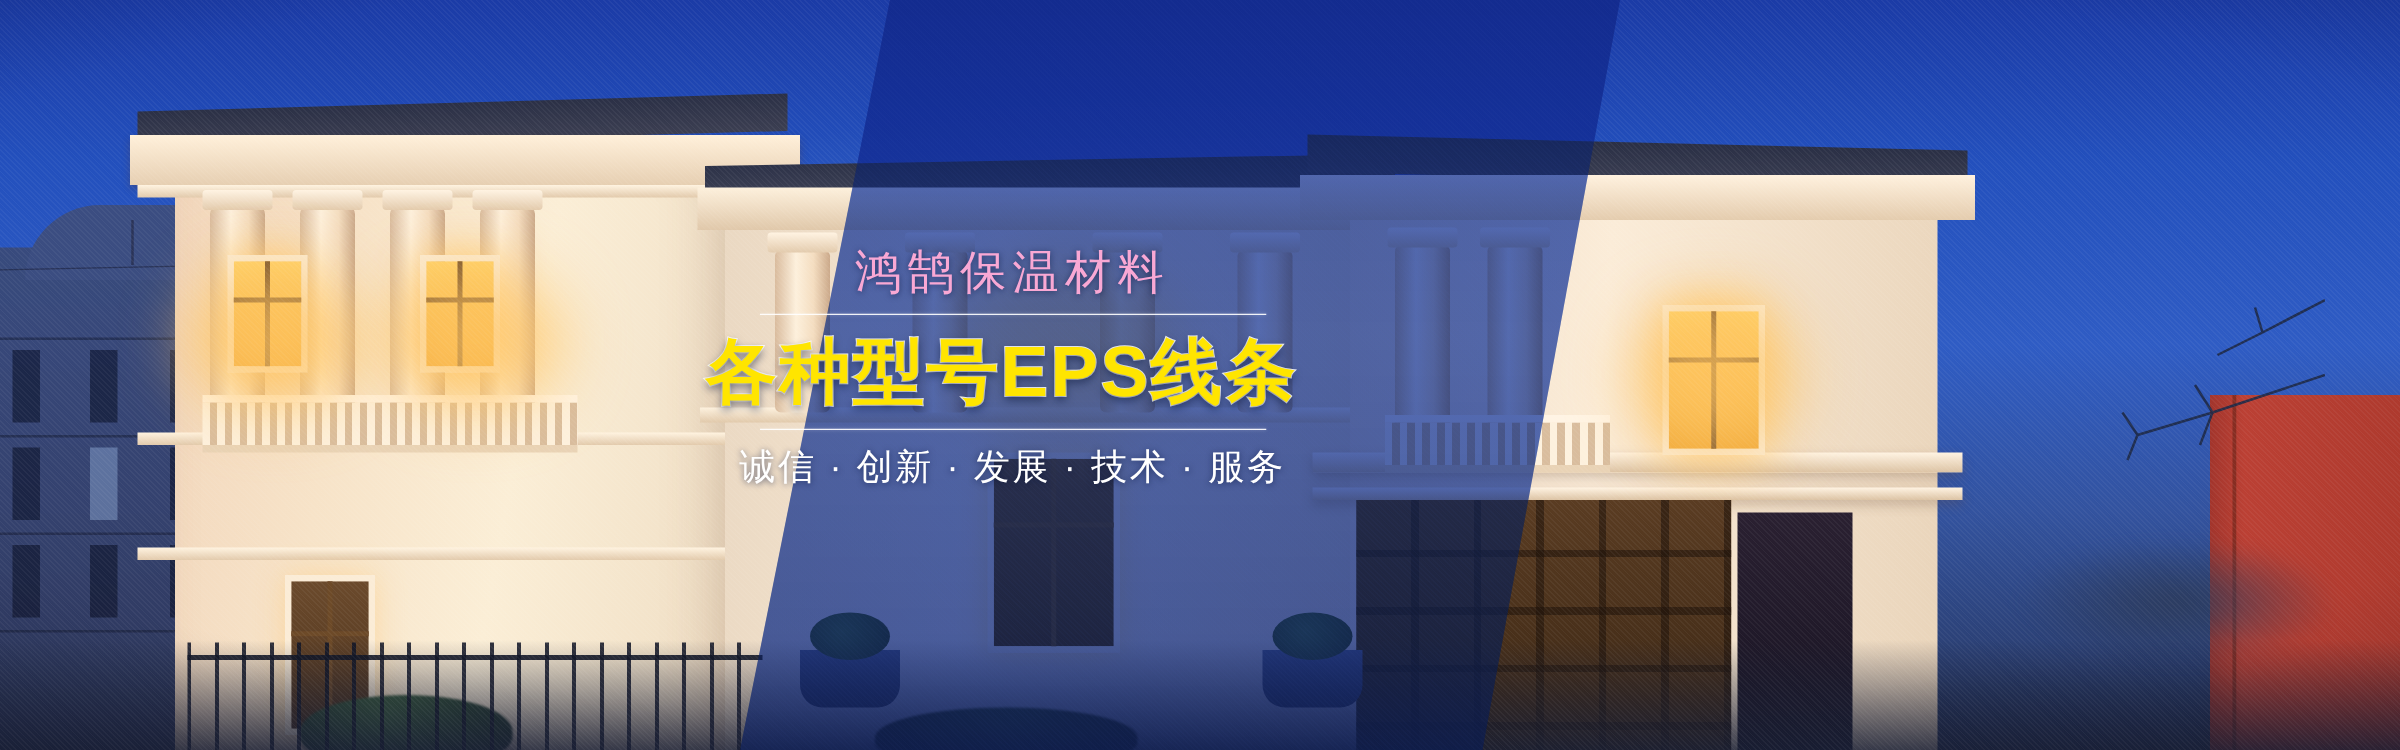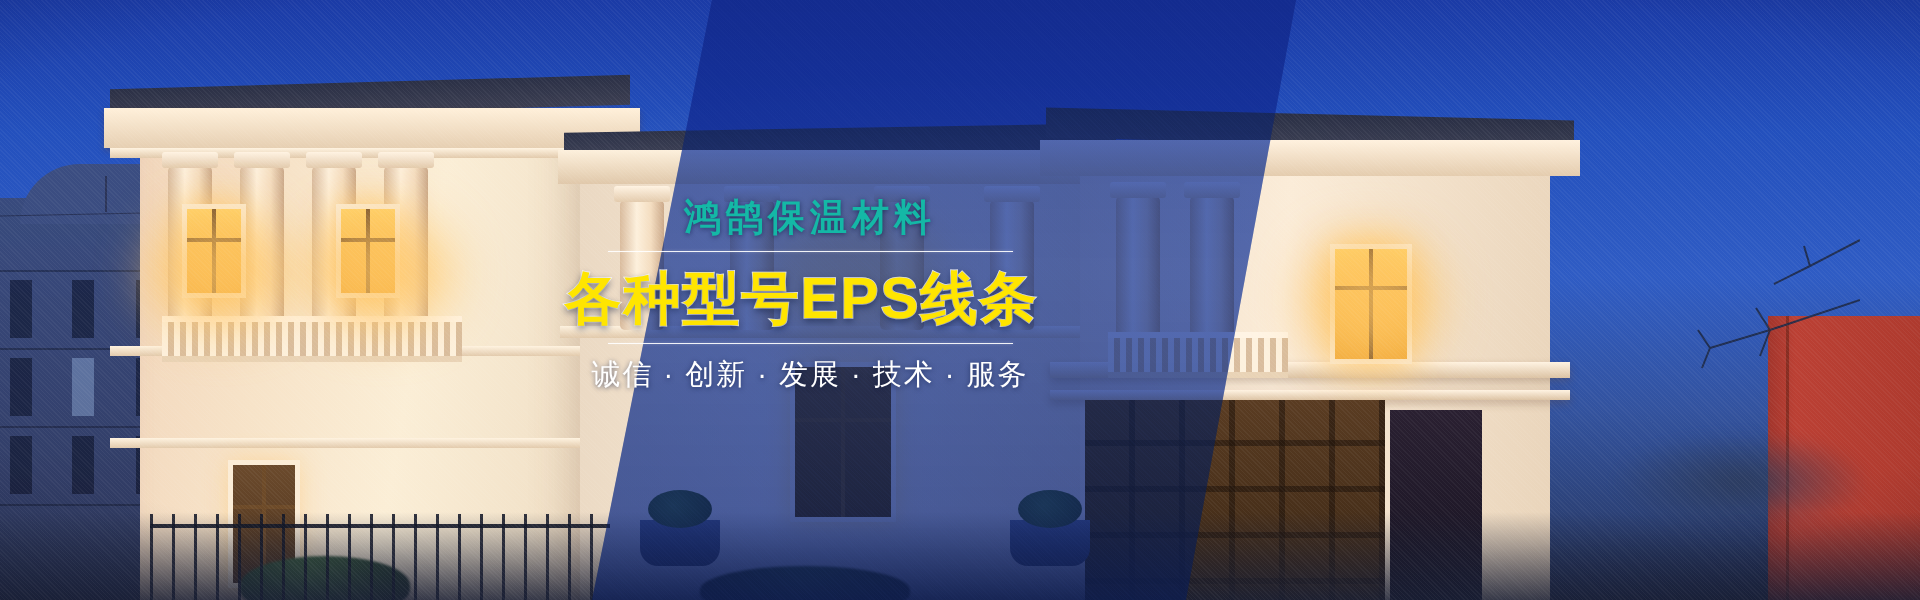--- a/index.html
+++ b/index.html
@@ -169,24 +169,24 @@
   }
 
   
   .content{
     position:absolute;left:560px;top:0;width:500px;height:600px;
     display:flex;flex-direction:column;align-items:center;justify-content:center;
     text-align:center;
   }
 
   .brand{
-    color:#14b8a6;
+    color:#f9a8d4;
     font-size:37px;
     letter-spacing:5px;
-    font-weight:700;
+    font-weight:400;
     line-height:1;
     text-shadow:0 1px 5px rgba(8,20,60,.6);
     margin:0 0 15px 0;
     white-space:nowrap;
   }
 
   .rule{
     width:405px;height:1px;background:rgba(255,255,255,.92);
     box-shadow:0 0 3px rgba(255,255,255,.35);
     margin:0;

